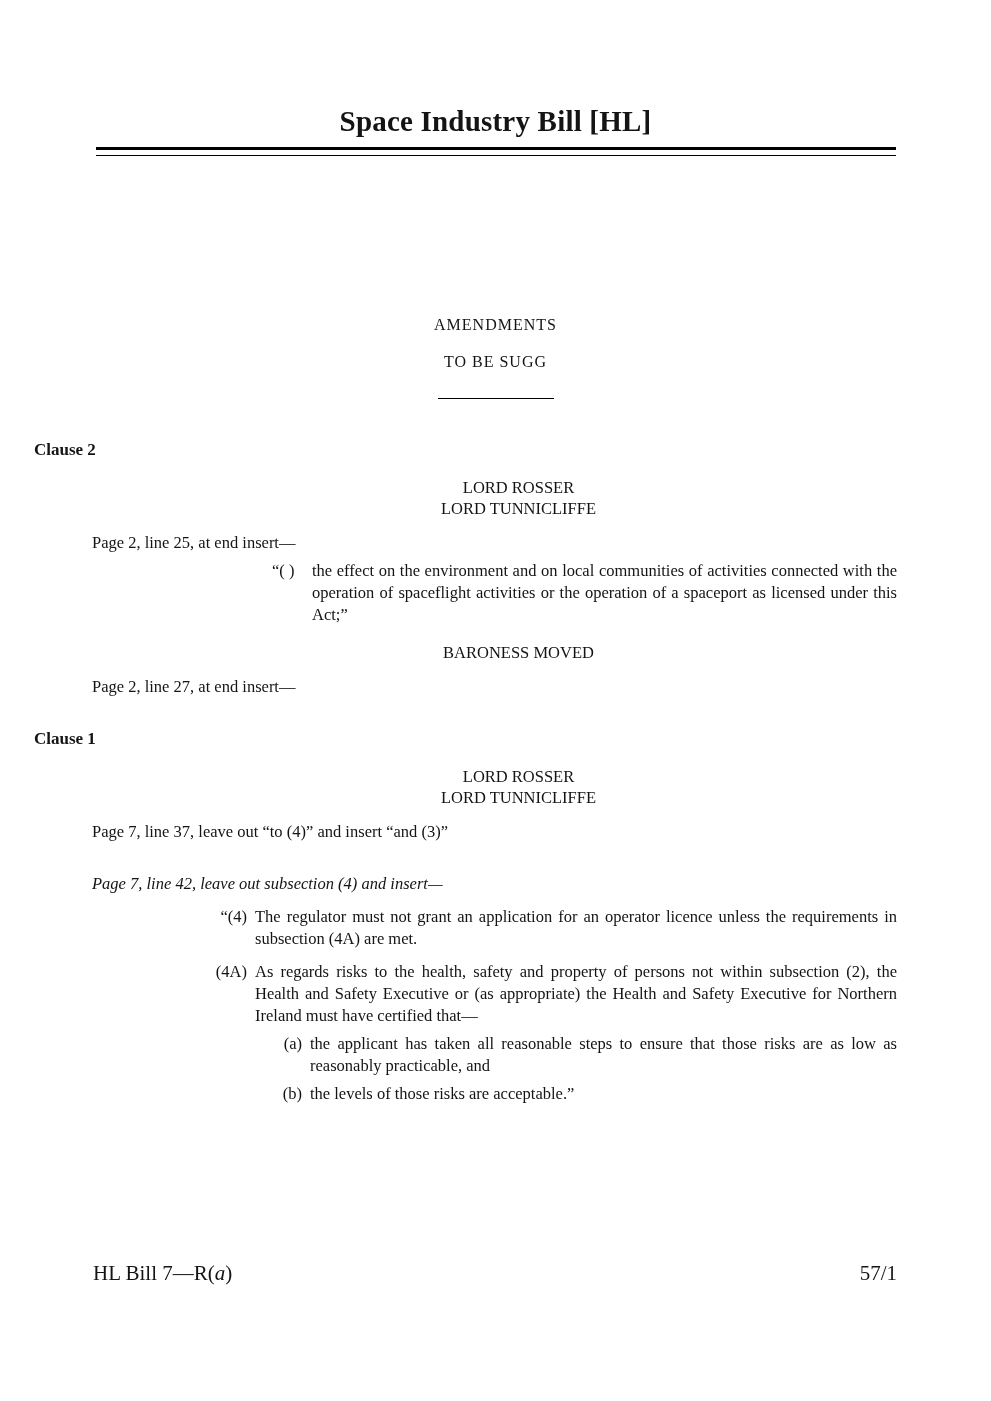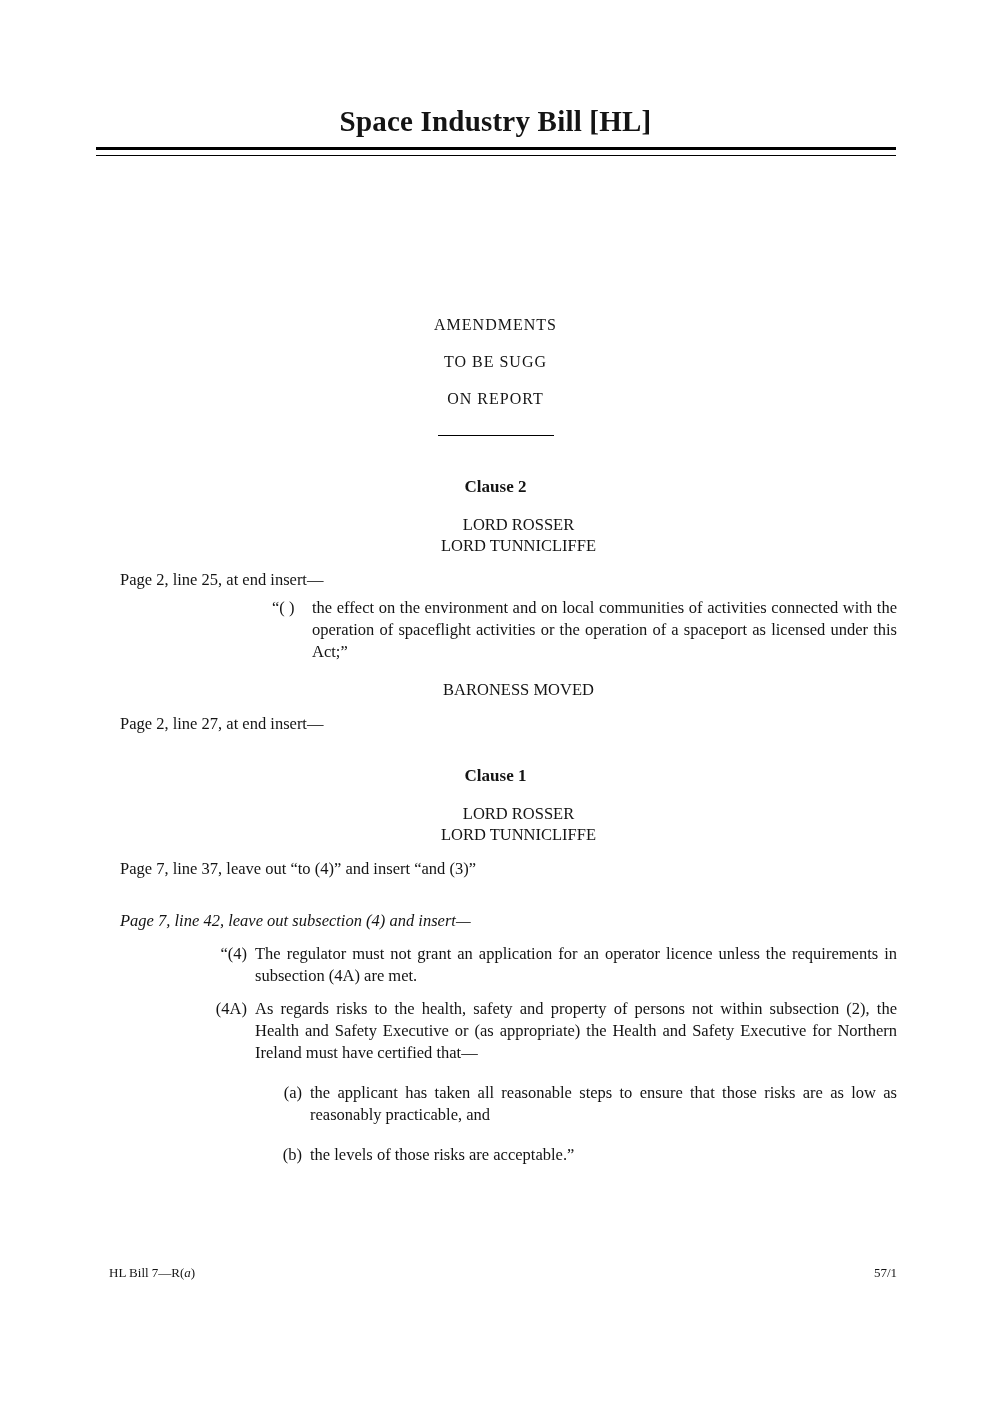--- a/index.html
+++ b/index.html
@@ -48,35 +48,35 @@
 
   .short-rule {
     width: 116px;
     margin: 18px auto 0 auto;
     border: 0;
     border-top: 1.5px solid #000;
   }
 
   .clause {
     margin: 40px 0 0 0;
-    text-align: center;
     font-size: 17px;
     font-weight: bold;
+    padding-left: 34px;
   }
   .clause-9 { margin-top: 30px; }
 
   .movers {
     margin-top: 16px;
     text-align: center;
     line-height: 21px;
     padding-left: 46px;
   }
 
   .page-line {
-    margin-left: 120px;
+    margin-left: 92px;
     margin-right: 94px;
     margin-top: 13px;
   }
   .page-line.gap-large { margin-top: 30px; font-style: italic; }
 
   .para {
     margin-right: 94px;
     text-align: justify;
   }
   .quoted {
@@ -99,56 +99,55 @@
   .num-para .marker {
     display: inline-block;
     width: 40px;
     text-align: right;
     margin-right: 8px;
     text-indent: 0;
   }
   .item-para {
     margin-left: 310px;
     text-indent: -32px;
-    margin-top: 18px;
+    margin-top: 6px;
   }
   .item-para .marker {
     display: inline-block;
     width: 24px;
     text-align: right;
     margin-right: 8px;
     text-indent: 0;
   }
 
   .footer {
     position: absolute;
     top: 1262px;
-    left: 16px;
+    left: 0;
     right: 0;
     padding: 0 94px 0 93px;
     display: flex;
     justify-content: space-between;
-    font-size: 13px;
+    font-size: 21px;
   }
   .italic { font-style: italic; }
 </style>
 </head>
 <body>
 
 <div class="page">
 
   <header>
     <h1 class="title">Space Industry Bill [HL]</h1>
     <div class="rule-double"></div>
   </header>
 
   <div class="amendments-heading">
     <div class="caps-line">AMENDMENTS</div>
     <div class="caps-line">TO BE SUGG</div>
-    <div class="caps-line">ON REPORT</div>
   </div>
 
   <hr class="short-rule">
 
   <h2 class="clause">Clause 2</h2>
 
   <div class="movers">
     <div>LORD ROSSER</div>
     <div>LORD TUNNICLIFFE</div>
   </div>

